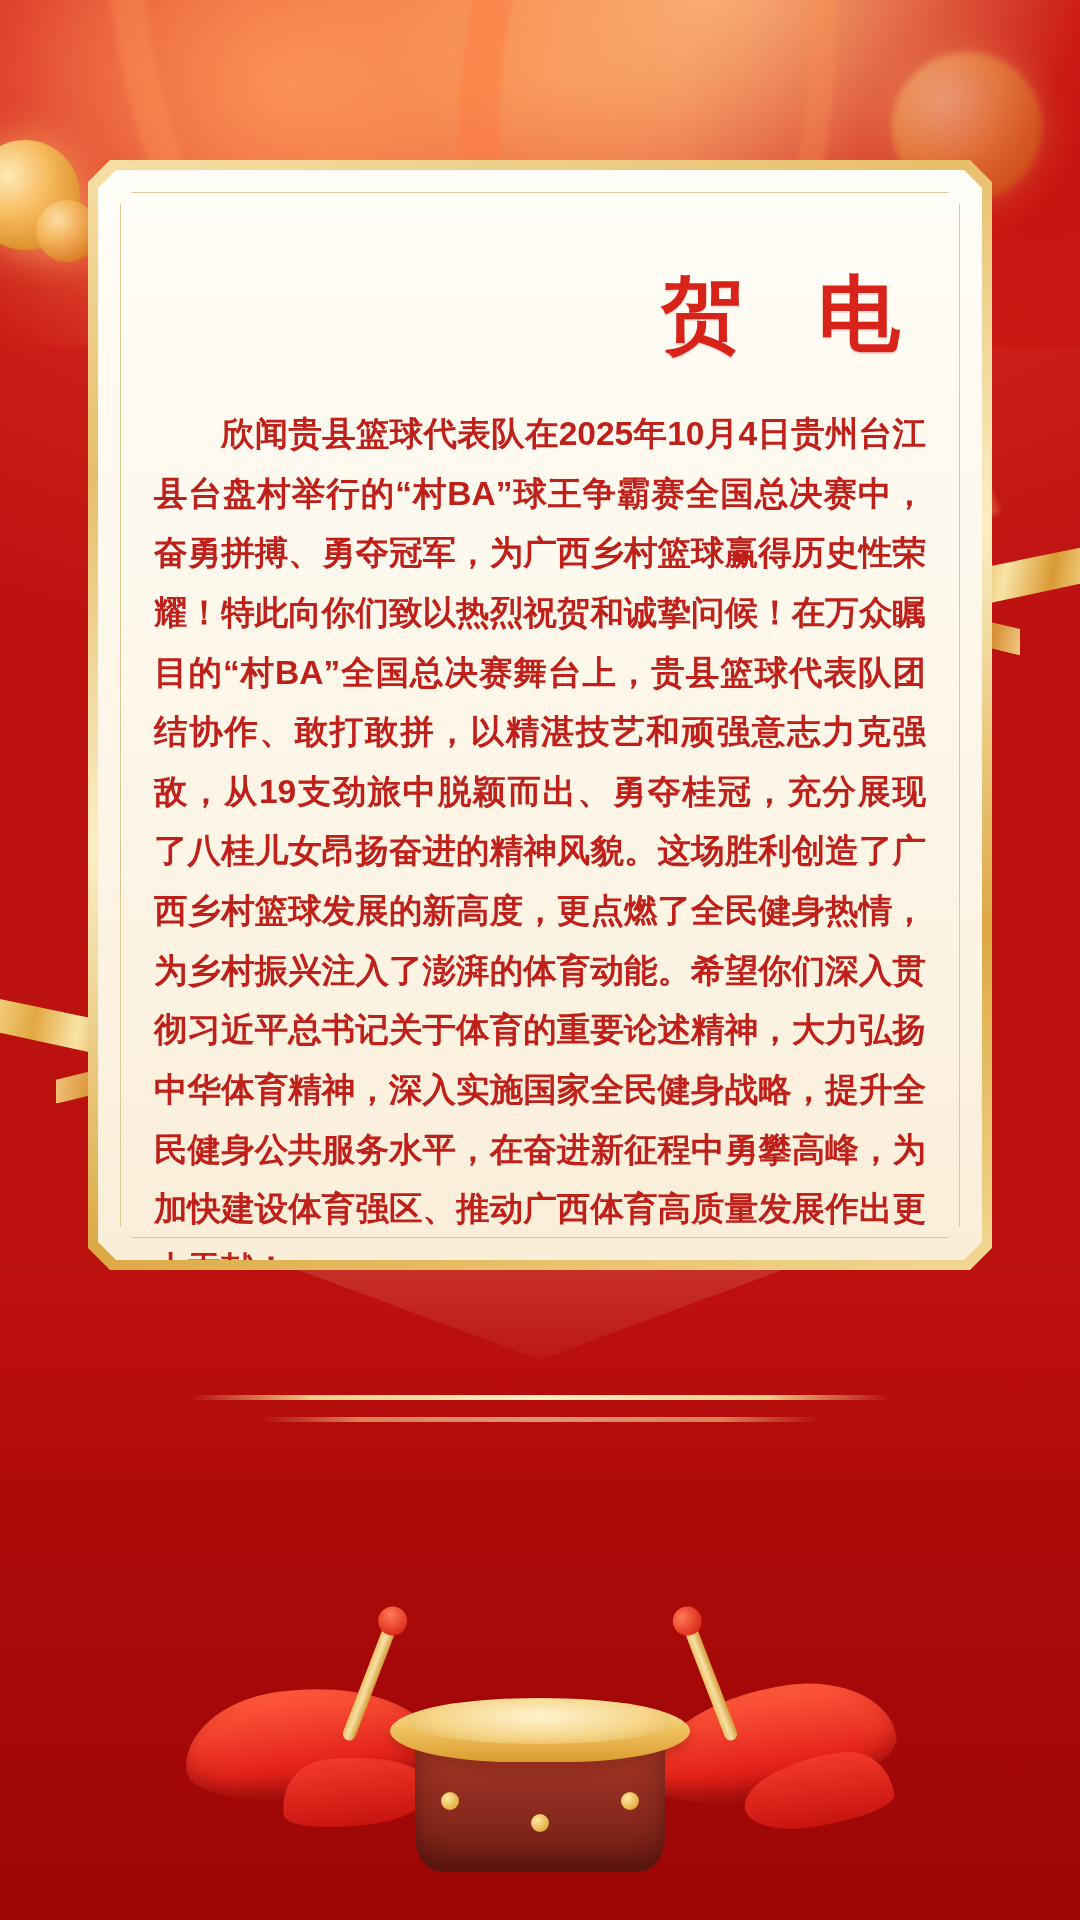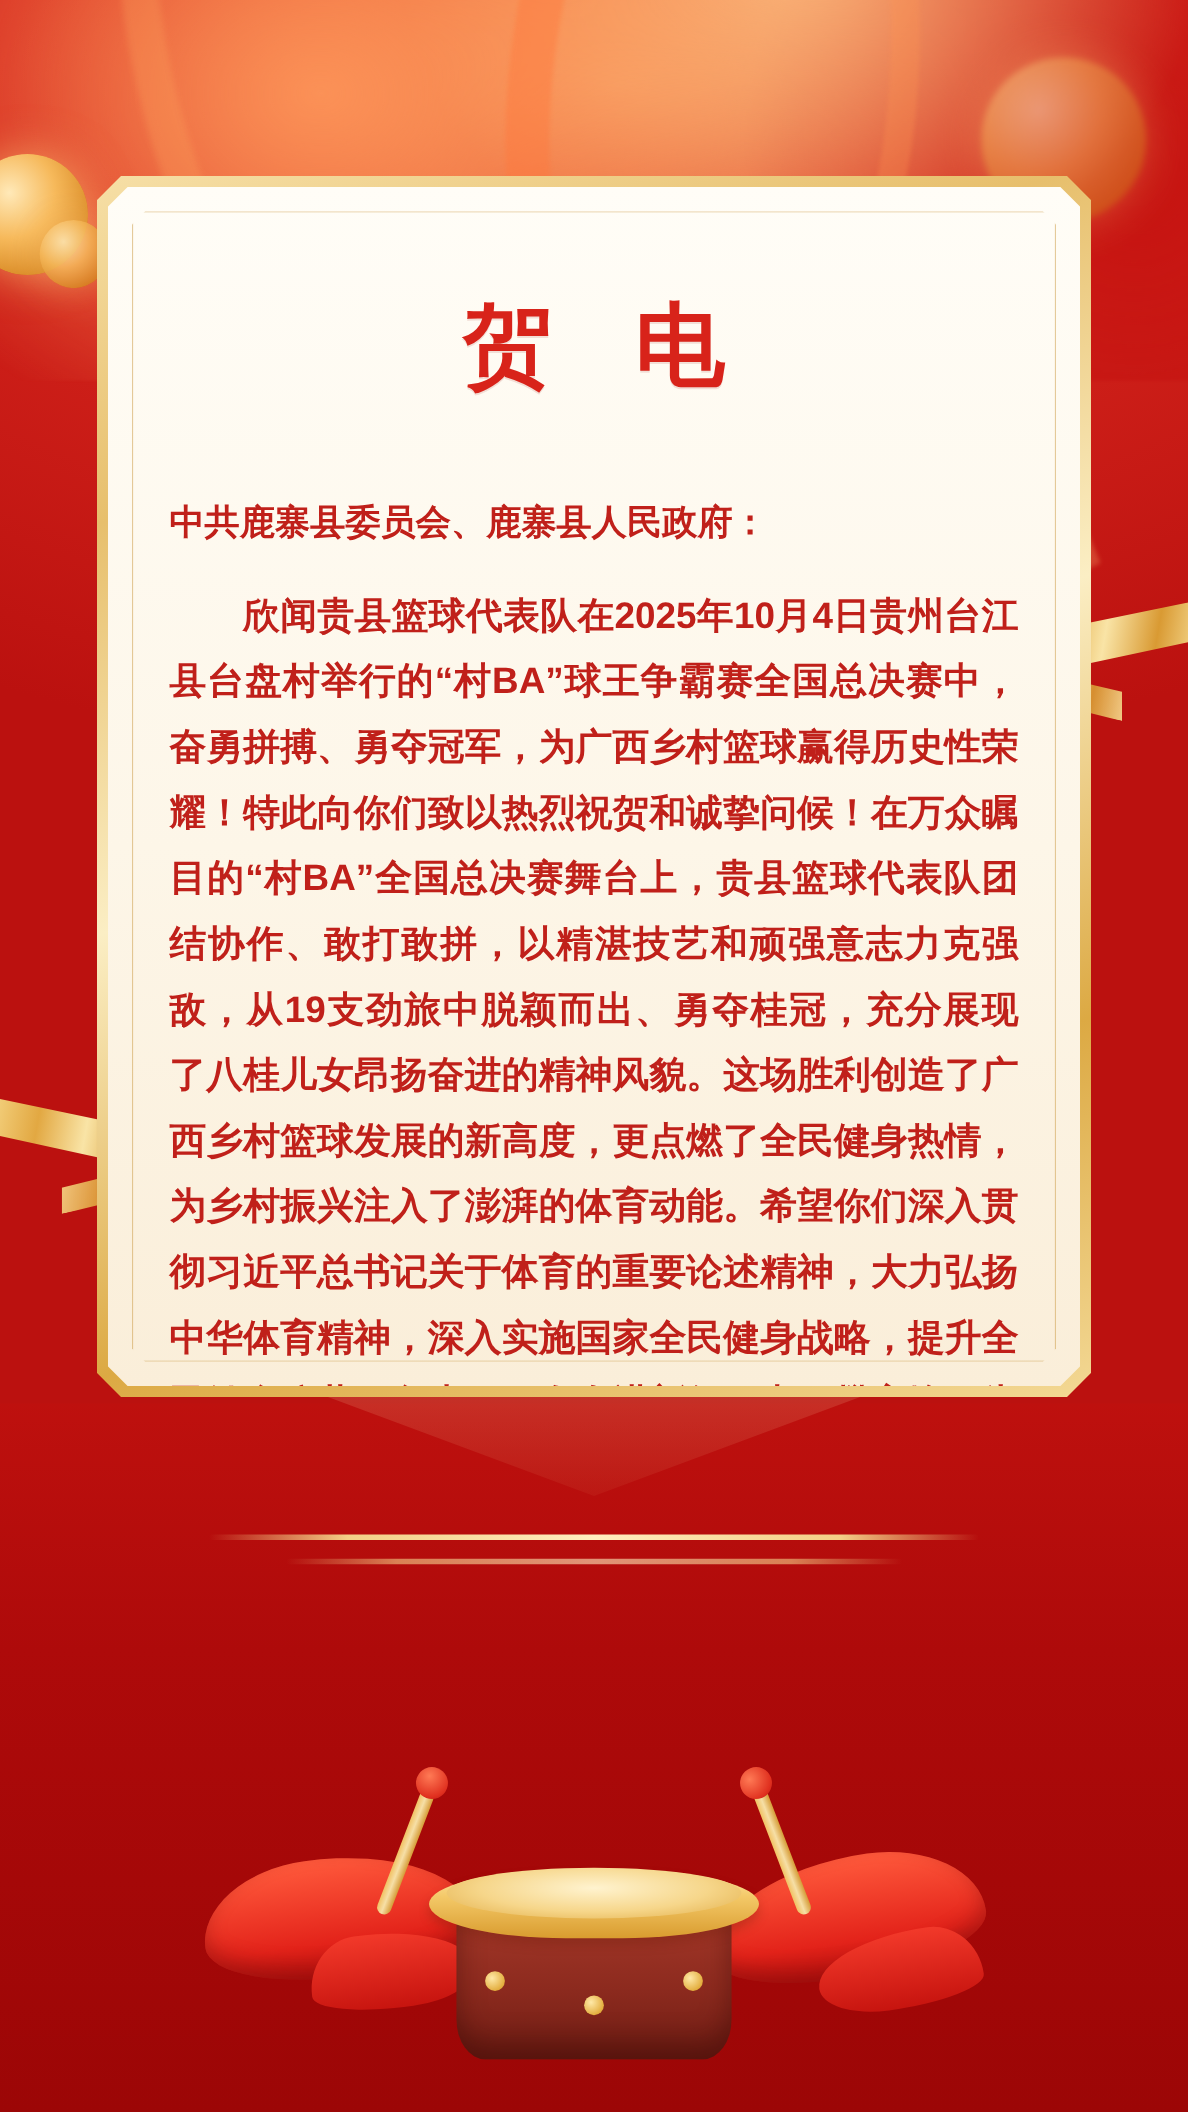--- a/index.html
+++ b/index.html
@@ -278,21 +278,21 @@
       12px 100%, 0 calc(100% - 12px)
     );
   }
 
   .card-content {
     position: absolute;
     left: 56px; right: 56px; top: 56px; bottom: 40px;
   }
 
   .doc-title {
-    text-align: center;
+    text-align: right;
     color: #d8231a;
     font-size: 82px;
     font-weight: 700;
     letter-spacing: 26px;
     text-indent: 26px;
     margin: 34px 0 0 0;
     text-shadow: 0 2px 0 rgba(150,20,10,0.12);
   }
 
   .salutation {
@@ -364,21 +364,20 @@
   </div>
 
   <div class="card-outer">
     <div class="card-inner">
       <div class="card-rule"></div>
 
       <div class="card-content">
 
         <h1 class="doc-title">贺 电</h1>
 
-        <p class="salutation">中共鹿寨县委员会、鹿寨县人民政府：</p>
 
         <p class="body-text">欣闻贵县篮球代表队在2025年10月4日贵州台江县台盘村举行的“村BA”球王争霸赛全国总决赛中，奋勇拼搏、勇夺冠军，为广西乡村篮球赢得历史性荣耀！特此向你们致以热烈祝贺和诚挚问候！在万众瞩目的“村BA”全国总决赛舞台上，贵县篮球代表队团结协作、敢打敢拼，以精湛技艺和顽强意志力克强敌，从19支劲旅中脱颖而出、勇夺桂冠，充分展现了八桂儿女昂扬奋进的精神风貌。这场胜利创造了广西乡村篮球发展的新高度，更点燃了全民健身热情，为乡村振兴注入了澎湃的体育动能。希望你们深入贯彻习近平总书记关于体育的重要论述精神，大力弘扬中华体育精神，深入实施国家全民健身战略，提升全民健身公共服务水平，在奋进新征程中勇攀高峰，为加快建设体育强区、推动广西体育高质量发展作出更大贡献！</p>
 
         <div class="signature">
           <div>中共广西壮族自治区体育局党组</div>
           <div>广西壮族自治区体育局</div>
           <div>2025年10月5日</div>
         </div>
 
       </div>

